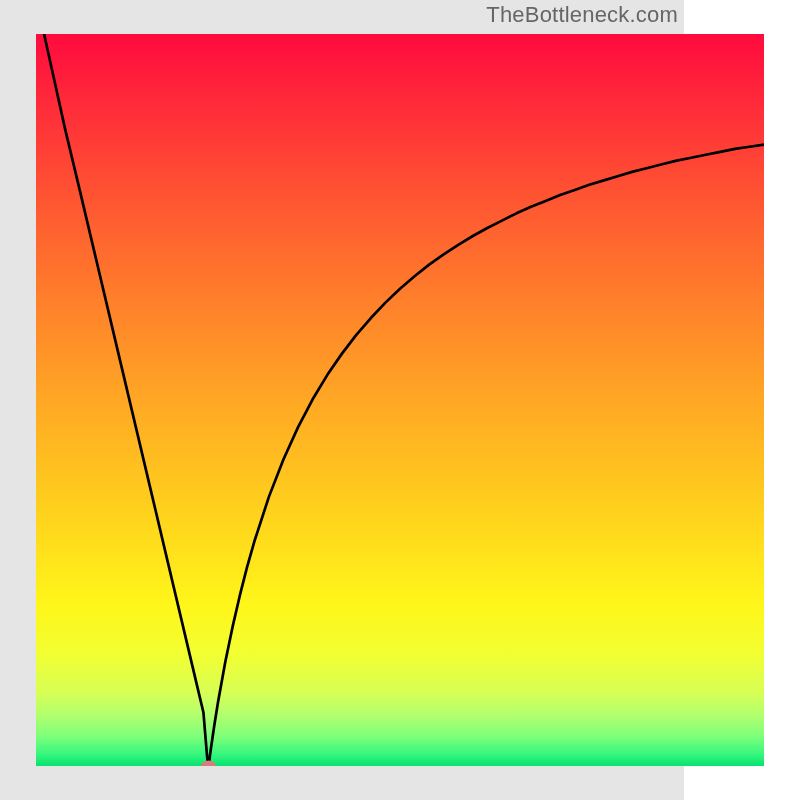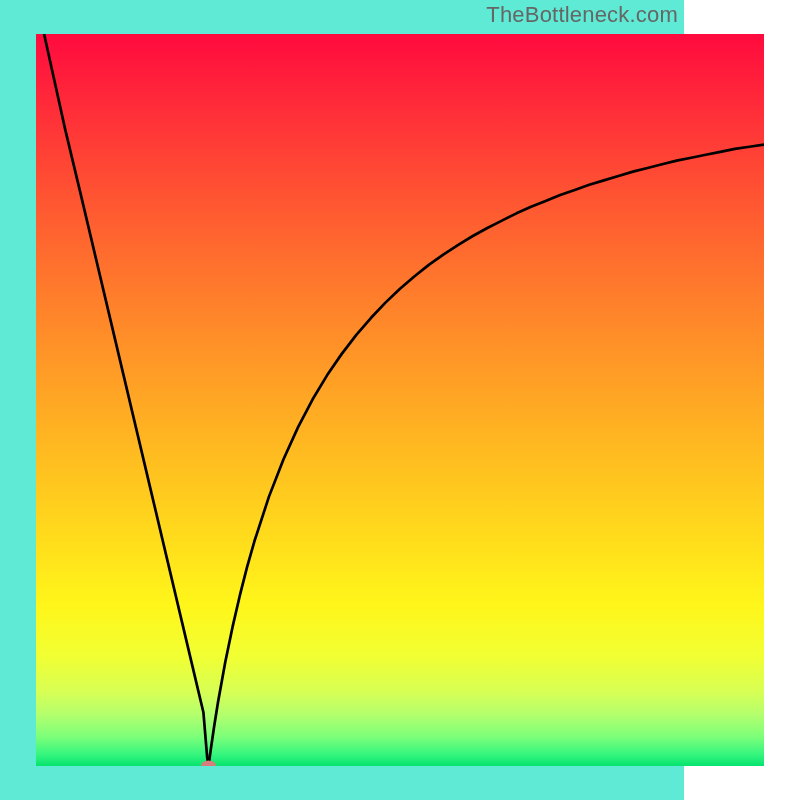--- a/index.html
+++ b/index.html
@@ -8,21 +8,21 @@
     width: 800px;
     height: 800px;
     overflow: hidden;
     background: #fff;
     font-family: Arial, Helvetica, sans-serif;
   }
   .frame {
     position: relative;
     width: 684px;
     height: 800px;
-    background: #5eead4;
+    background: #e5e5e5;
   }
   .watermark {
     position: absolute;
     top: 2px;
     right: 6px;
     color: #666;
     font-size: 22px;
     font-weight: 500;
     z-index: 10;
     letter-spacing: 0.2px;

